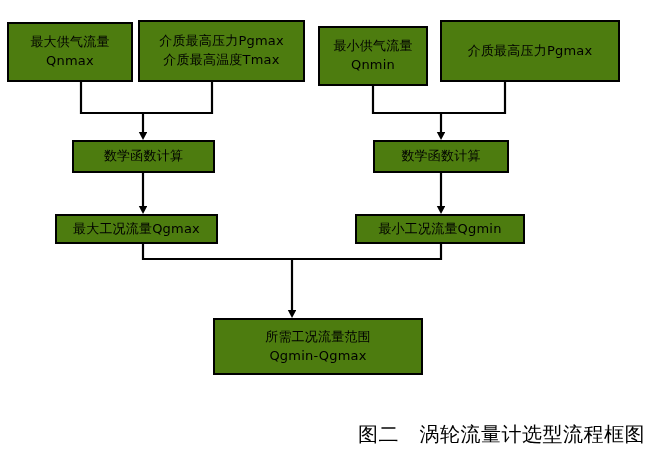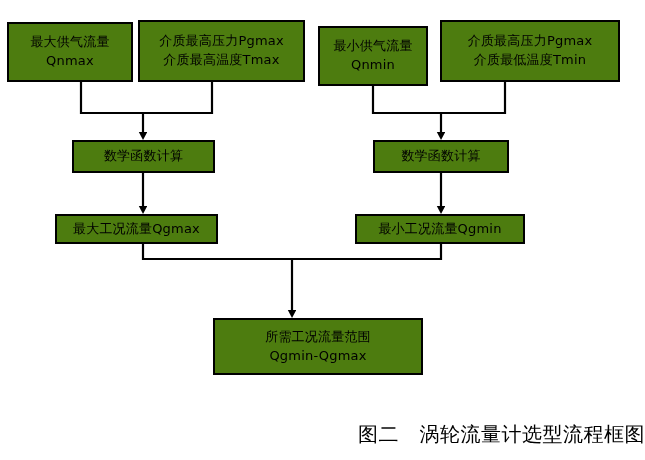--- a/index.html
+++ b/index.html
@@ -119,21 +119,20 @@
     <span class="line">介质最高温度Tmax</span>
   </div>
 
   <div class="node" id="node-qnmin">
     <span class="line">最小供气流量</span>
     <span class="line">Qnmin</span>
   </div>
 
   <div class="node" id="node-pgmax-tmin">
     <span class="line">介质最高压力Pgmax</span>
-    <span class="line">介质最低温度Tmin</span>
   </div>
 
   <div class="node" id="node-calc-left">
     <span class="line">数学函数计算</span>
   </div>
 
   <div class="node" id="node-calc-right">
     <span class="line">数学函数计算</span>
   </div>
 

